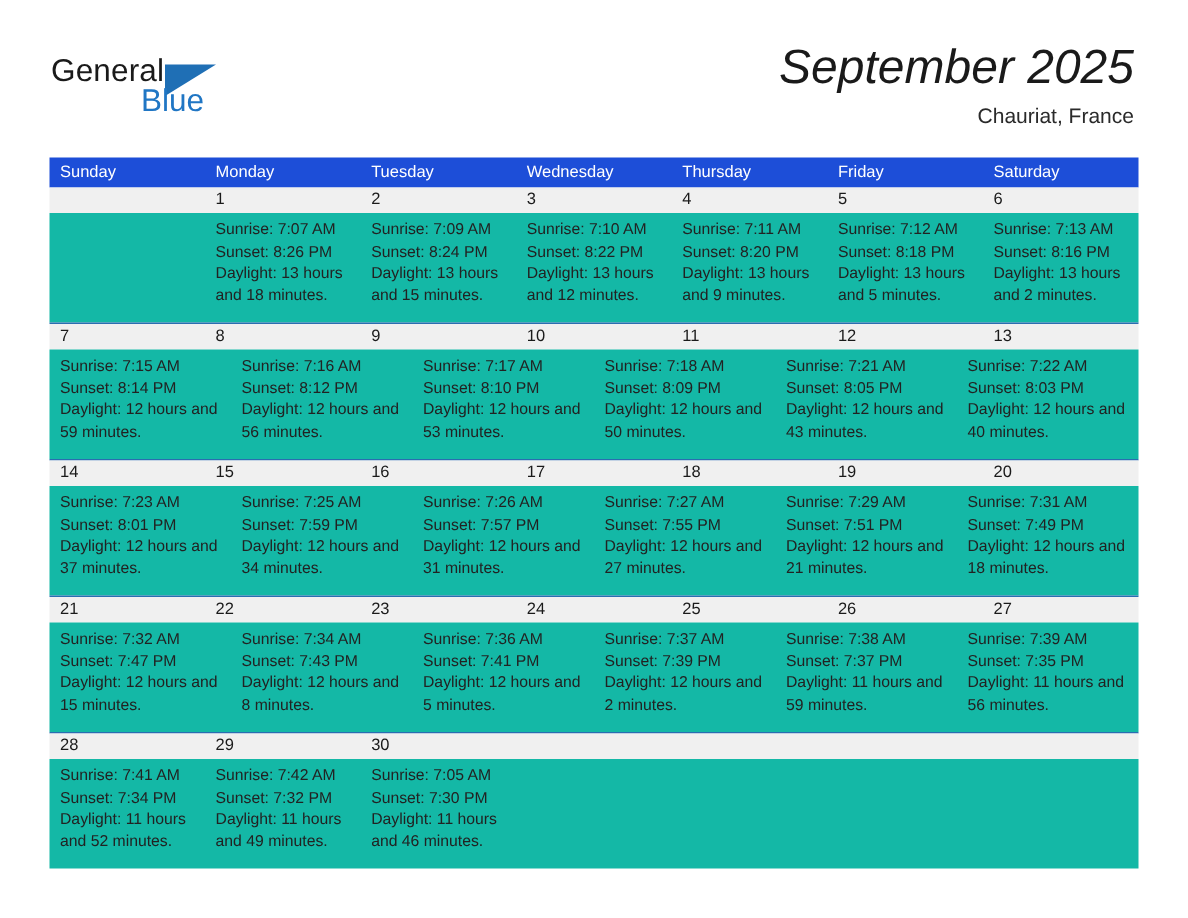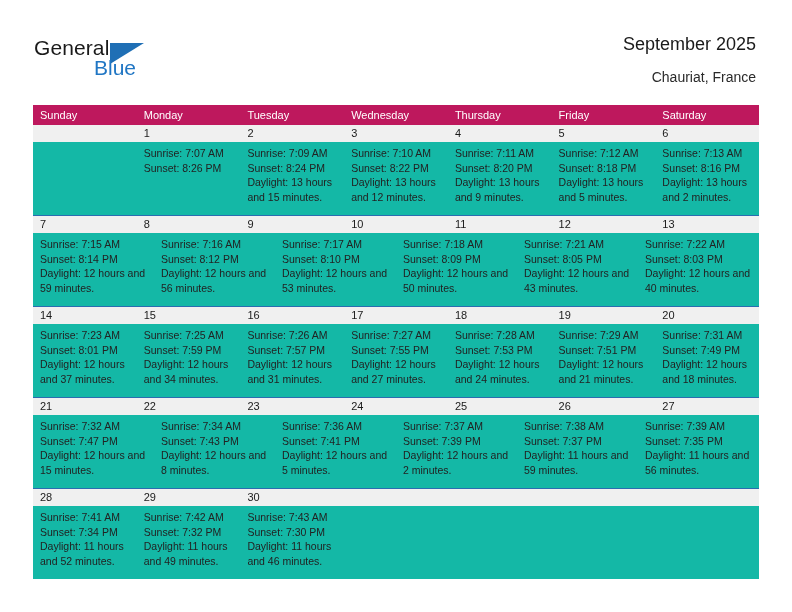--- a/index.html
+++ b/index.html
@@ -62,43 +62,44 @@
     color: #2076c4;
     font-family: "Liberation Sans", sans-serif;
   }
   .title-block {
     position: absolute;
     right: 36px;
     top: 28px;
     text-align: right;
   }
   .cal-title {
-    font-size: 18px;
+    font-size: 32px;
     color: #1a1a1a;
     line-height: 32px;
     white-space: nowrap;
+    font-style: italic;
   }
   .cal-subtitle {
     font-size: 14px;
     color: #2a2a2a;
     line-height: 20px;
     margin-top: 7px;
     white-space: nowrap;
   }
 
   
   .calendar {
     position: absolute;
     left: 33px;
     top: 105px;
     width: 726px;
   }
   .weekdays {
     display: flex;
-    background: #be185d;
+    background: #1d4ed8;
     height: 20px;
   }
   .weekday {
     flex: 1 1 0;
     color: #ffffff;
     font-size: 11px;
     line-height: 20px;
     padding-left: 7px;
     box-sizing: border-box;
     white-space: nowrap;
@@ -187,20 +188,21 @@
           </div>
           <div class="week-body">
             <div class="daycell">
               <div></div>
               <div></div>
               <div class="dl"></div>
             </div>
             <div class="daycell">
               <div>Sunrise: 7:07 AM</div>
               <div>Sunset: 8:26 PM</div>
+              <div class="dl">Daylight: 13 hours and 18 minutes.</div>
             </div>
             <div class="daycell">
               <div>Sunrise: 7:09 AM</div>
               <div>Sunset: 8:24 PM</div>
               <div class="dl">Daylight: 13 hours and 15 minutes.</div>
             </div>
             <div class="daycell">
               <div>Sunrise: 7:10 AM</div>
               <div>Sunset: 8:22 PM</div>
               <div class="dl">Daylight: 13 hours and 12 minutes.</div>
@@ -290,25 +292,20 @@
               <div>Sunrise: 7:26 AM</div>
               <div>Sunset: 7:57 PM</div>
               <div class="dl">Daylight: 12 hours and 31 minutes.</div>
             </div>
             <div class="daycell">
               <div>Sunrise: 7:27 AM</div>
               <div>Sunset: 7:55 PM</div>
               <div class="dl">Daylight: 12 hours and 27 minutes.</div>
             </div>
             <div class="daycell">
-              <div>Sunrise: 7:28 AM</div>
-              <div>Sunset: 7:53 PM</div>
-              <div class="dl">Daylight: 12 hours and 24 minutes.</div>
-            </div>
-            <div class="daycell">
               <div>Sunrise: 7:29 AM</div>
               <div>Sunset: 7:51 PM</div>
               <div class="dl">Daylight: 12 hours and 21 minutes.</div>
             </div>
             <div class="daycell">
               <div>Sunrise: 7:31 AM</div>
               <div>Sunset: 7:49 PM</div>
               <div class="dl">Daylight: 12 hours and 18 minutes.</div>
             </div>
           </div>
@@ -371,21 +368,21 @@
               <div>Sunrise: 7:41 AM</div>
               <div>Sunset: 7:34 PM</div>
               <div class="dl">Daylight: 11 hours and 52 minutes.</div>
             </div>
             <div class="daycell">
               <div>Sunrise: 7:42 AM</div>
               <div>Sunset: 7:32 PM</div>
               <div class="dl">Daylight: 11 hours and 49 minutes.</div>
             </div>
             <div class="daycell">
-              <div>Sunrise: 7:43 AM</div>
+              <div>Sunrise: 7:05 AM</div>
               <div>Sunset: 7:30 PM</div>
               <div class="dl">Daylight: 11 hours and 46 minutes.</div>
             </div>
             <div class="daycell">
               <div></div>
               <div></div>
               <div class="dl"></div>
             </div>
             <div class="daycell">
               <div></div>

